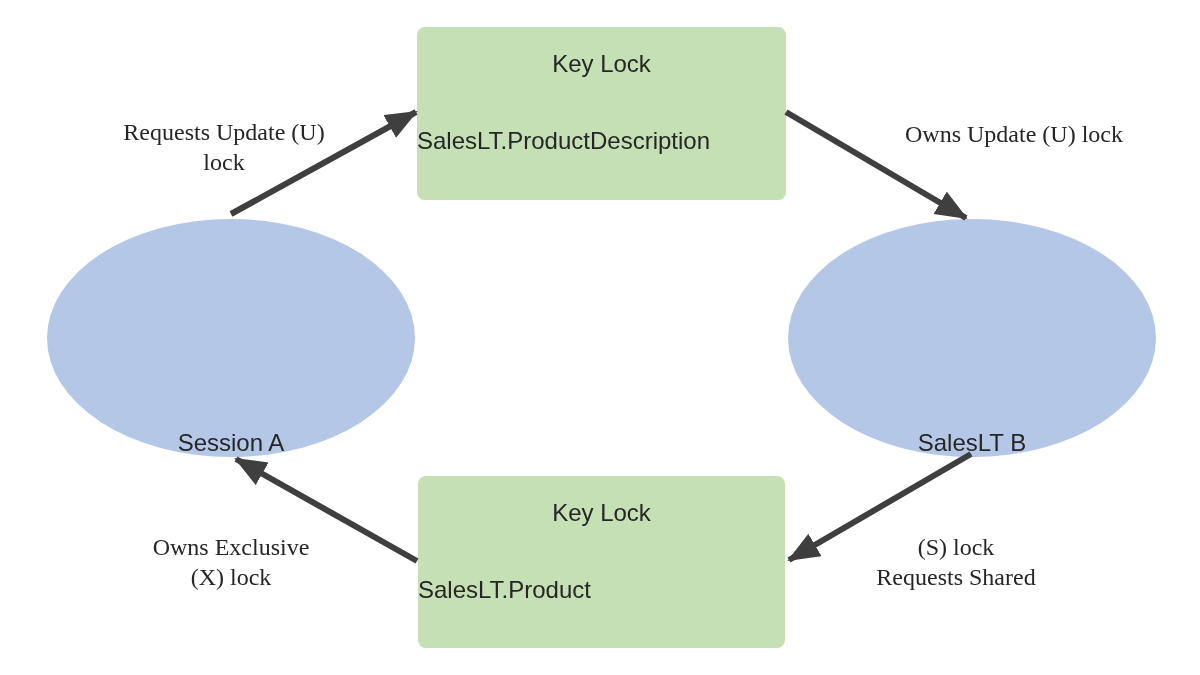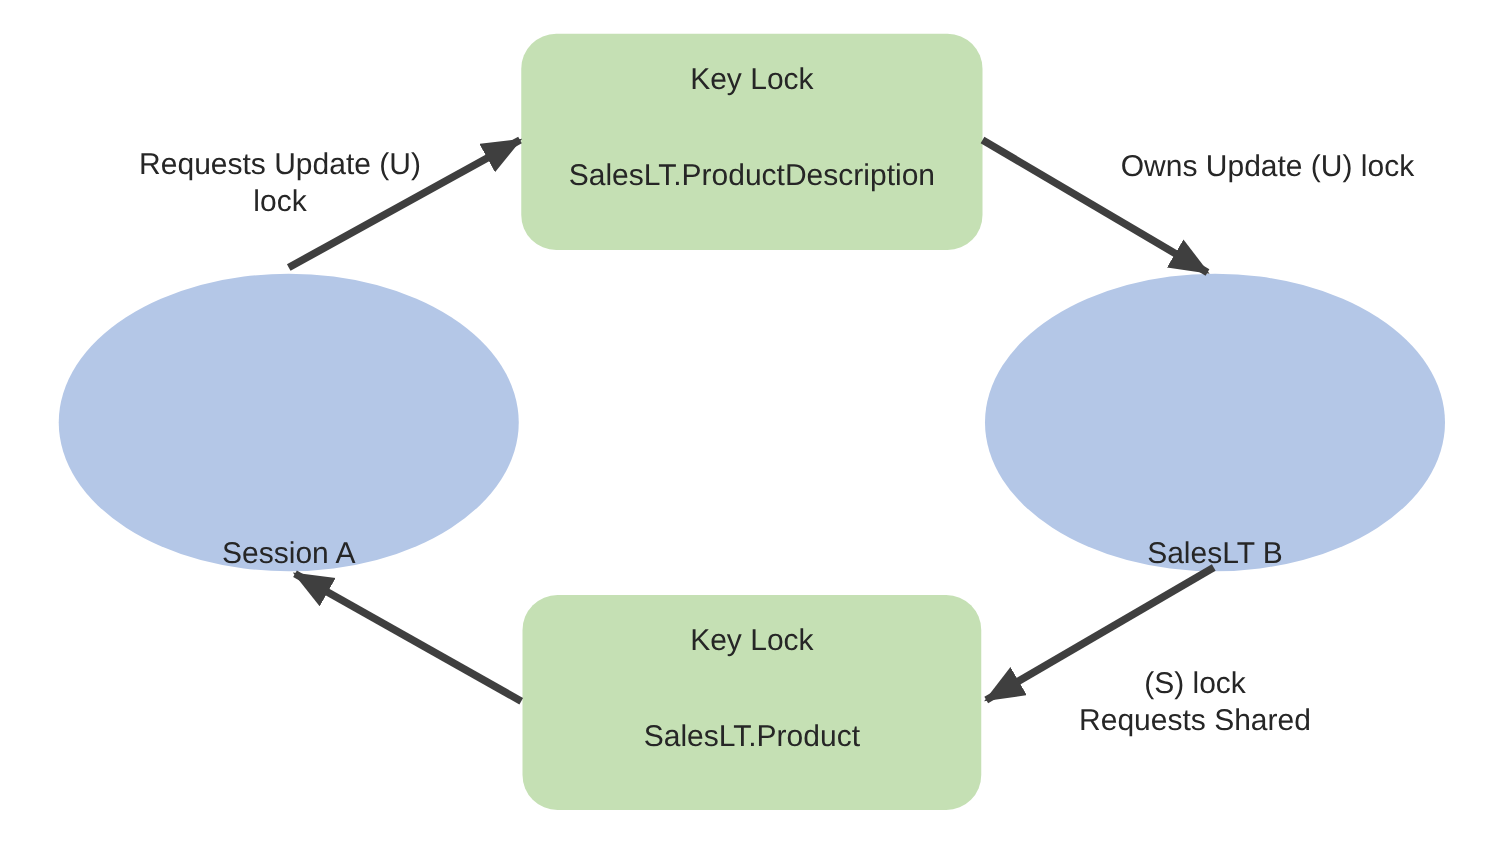--- a/index.html
+++ b/index.html
@@ -12,43 +12,43 @@
     width: 1200px;
     height: 675px;
     background: var(--background, #ffffff);
     font-family: "Liberation Sans", "DejaVu Sans", sans-serif;
     color: var(--text, #262626);
     overflow: hidden;
   }
   .node { position: absolute; box-sizing: border-box; }
   .lock-box {
     background: var(--lock-fill, #c5e0b4);
-    border-radius: 28px;
+    border-radius: 8px;
   }
   .ellipse {
     background: var(--session-fill, #b4c7e7);
     border-radius: 50%;
     display: flex;
     align-items: flex-end;
     justify-content: center;
   }
   .box-title {
     position: absolute; left: 0; right: 0; top: 22px;
     text-align: center; font-size: 24px; line-height: 30px;
   }
   .box-sub {
     position: absolute; left: 0; right: 0; top: 99px;
-    text-align: center; font-size: 24px; line-height: 30px;
+    font-size: 24px; line-height: 30px;
   }
   .session-label { font-size: 24px; }
   .edge-label {
     position: absolute; width: 300px;
     text-align: center; font-size: 24px; line-height: 30px;
   }
-  .edge-label span { display: block; }
+  .edge-label span { display: block; font-family: Liberation Serif, serif; }
   #lock-top      { left: 417px; top: 27px;  width: 369px; height: 173px; }
   #lock-bottom   { left: 418px; top: 476px; width: 367px; height: 172px; }
   #session-a     { left: 47px;  top: 219px; width: 368px; height: 238px; }
   #session-b     { left: 788px; top: 219px; width: 368px; height: 238px; }
   #label-requests-update { left: 74px;  top: 117px; }
   #label-owns-update     { left: 864px; top: 119px; }
   #label-owns-exclusive  { left: 81px;  top: 532px; }
   #label-requests-shared { left: 806px; top: 532px; }
   .arrow-layer {
     position: absolute; left: 0; top: 0;
@@ -99,14 +99,18 @@
 
   <div class="edge-label" id="label-owns-update">
     <span>Owns Update (U) lock</span>
   </div>
 
   <div class="edge-label" id="label-requests-shared">
     <span>(S) lock</span>
     <span>Requests Shared</span>
   </div>
 
+  <div class="edge-label" id="label-owns-exclusive">
+    <span>Owns Exclusive</span>
+    <span>(X) lock</span>
+  </div>
 
 </div>
 
 </body></html>

